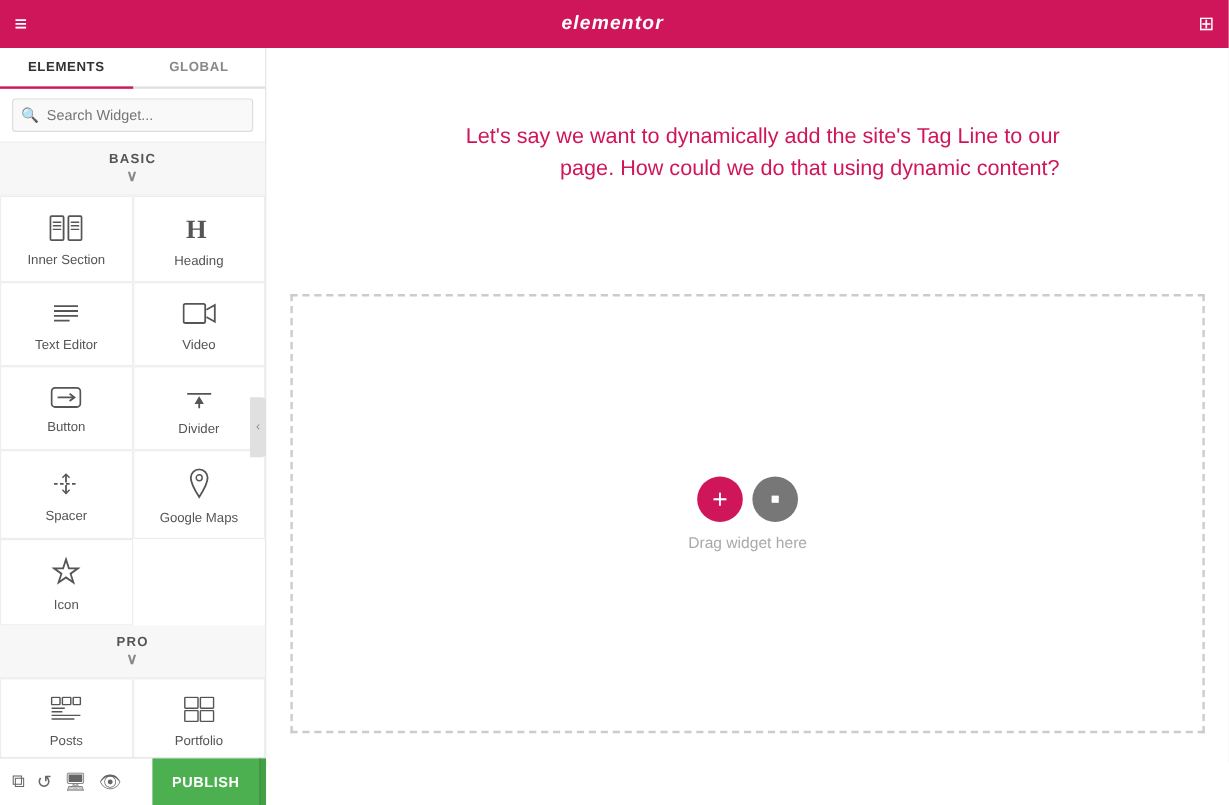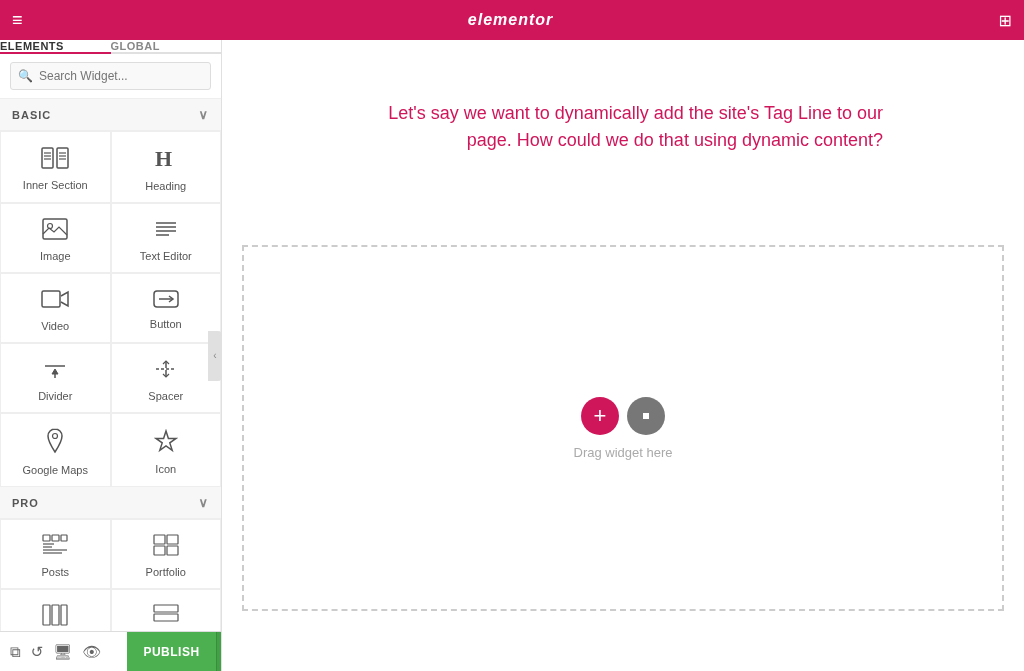--- a/index.html
+++ b/index.html
@@ -35,21 +35,22 @@
     }
 
     
     .sidebar-tabs {
       display: flex;
       border-bottom: 2px solid #e0e0e0;
       flex-shrink: 0;
     }
     .sidebar-tab {
       flex: 1;
-      padding: 0 0;
+      text-align: center;
+      padding: 10px 0;
       font-size: 11px;
       font-weight: 600;
       color: #888;
       cursor: pointer;
       letter-spacing: 0.5px;
     }
     .sidebar-tab.active {
       color: #333;
       border-bottom: 2px solid #d0165a;
       margin-bottom: -2px;
@@ -95,20 +96,21 @@
       align-items: center;
       justify-content: space-between;
       padding: 8px 12px;
       background: #f7f7f7;
       font-size: 11px;
       font-weight: 700;
       color: #555;
       letter-spacing: 1px;
       cursor: pointer;
       border-bottom: 1px solid #eee;
+      flex-direction: column;
     }
     .section-header .chevron {
       font-size: 13px;
       color: #888;
     }
 
     
     .widget-grid {
       display: grid;
       grid-template-columns: 1fr 1fr;
@@ -324,30 +326,20 @@
 
         <div class="widget-item">
           <div class="widget-icon">
             <svg width="26" height="24" viewBox="0 0 26 24" fill="none">
               <text x="2" y="20" font-family="serif" font-size="22" fill="#555" font-weight="bold">H</text>
             </svg>
           </div>
           <span class="widget-label">Heading</span>
         </div>
 
-        <div class="widget-item">
-          <div class="widget-icon">
-            <svg width="26" height="22" viewBox="0 0 26 22" fill="none">
-              <rect x="1" y="1" width="24" height="20" rx="1.5" stroke="#555" stroke-width="1.5" fill="none"></rect>
-              <circle cx="8" cy="8" r="2.5" stroke="#555" stroke-width="1.2" fill="none"></circle>
-              <polyline points="1,16 7,10 12,14 17,9 25,17" stroke="#555" stroke-width="1.2" fill="none"></polyline>
-            </svg>
-          </div>
-          <span class="widget-label">Image</span>
-        </div>
 
         <div class="widget-item">
           <div class="widget-icon">
             <svg width="26" height="22" viewBox="0 0 26 22" fill="none">
               <line x1="3" y1="5" x2="23" y2="5" stroke="#555" stroke-width="1.5"></line>
               <line x1="3" y1="9" x2="23" y2="9" stroke="#555" stroke-width="1.5"></line>
               <line x1="3" y1="13" x2="23" y2="13" stroke="#555" stroke-width="1.5"></line>
               <line x1="3" y1="17" x2="16" y2="17" stroke="#555" stroke-width="1.5"></line>
             </svg>
           </div>

